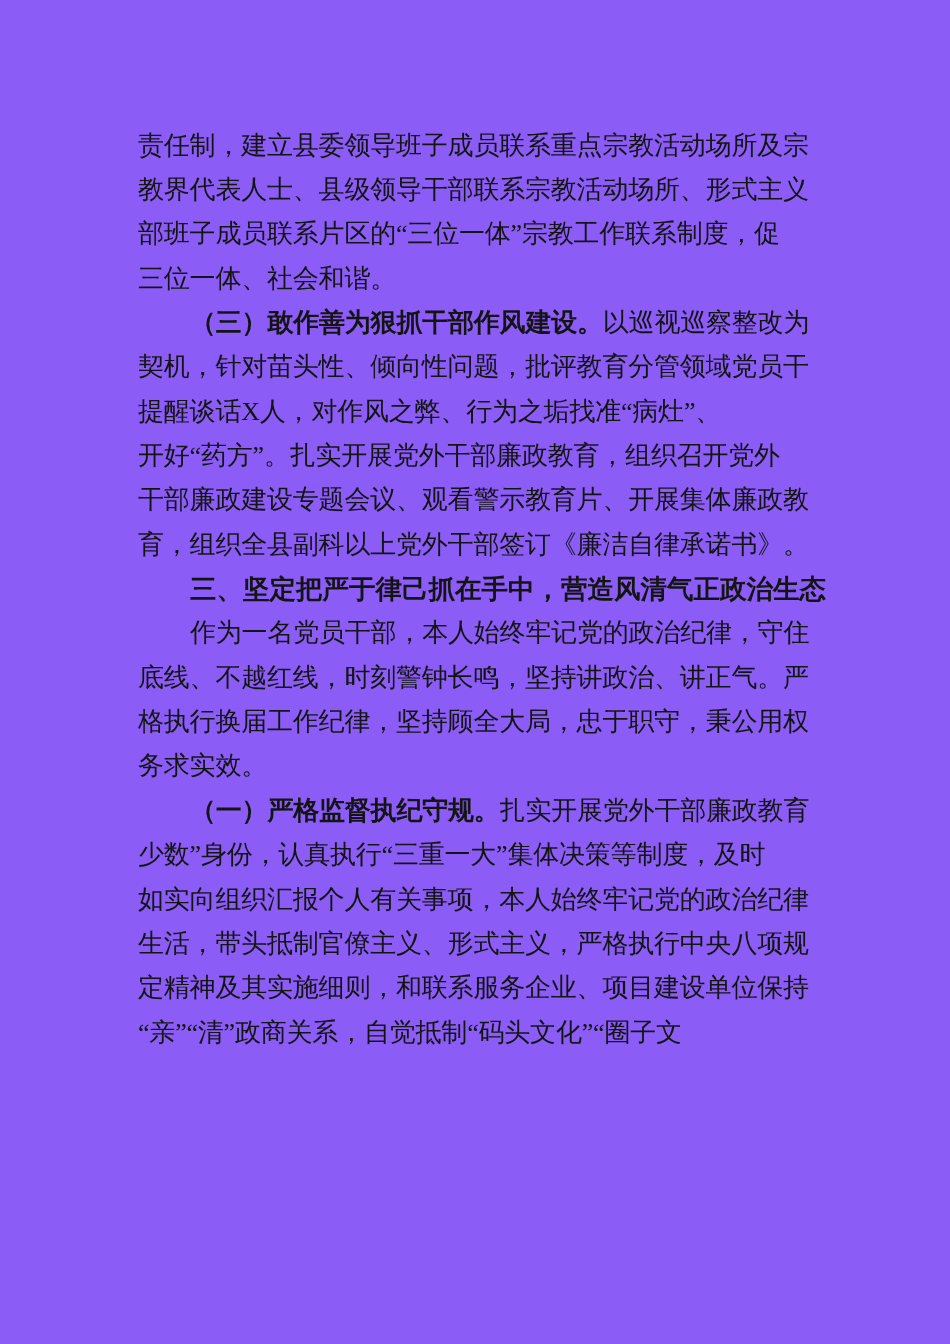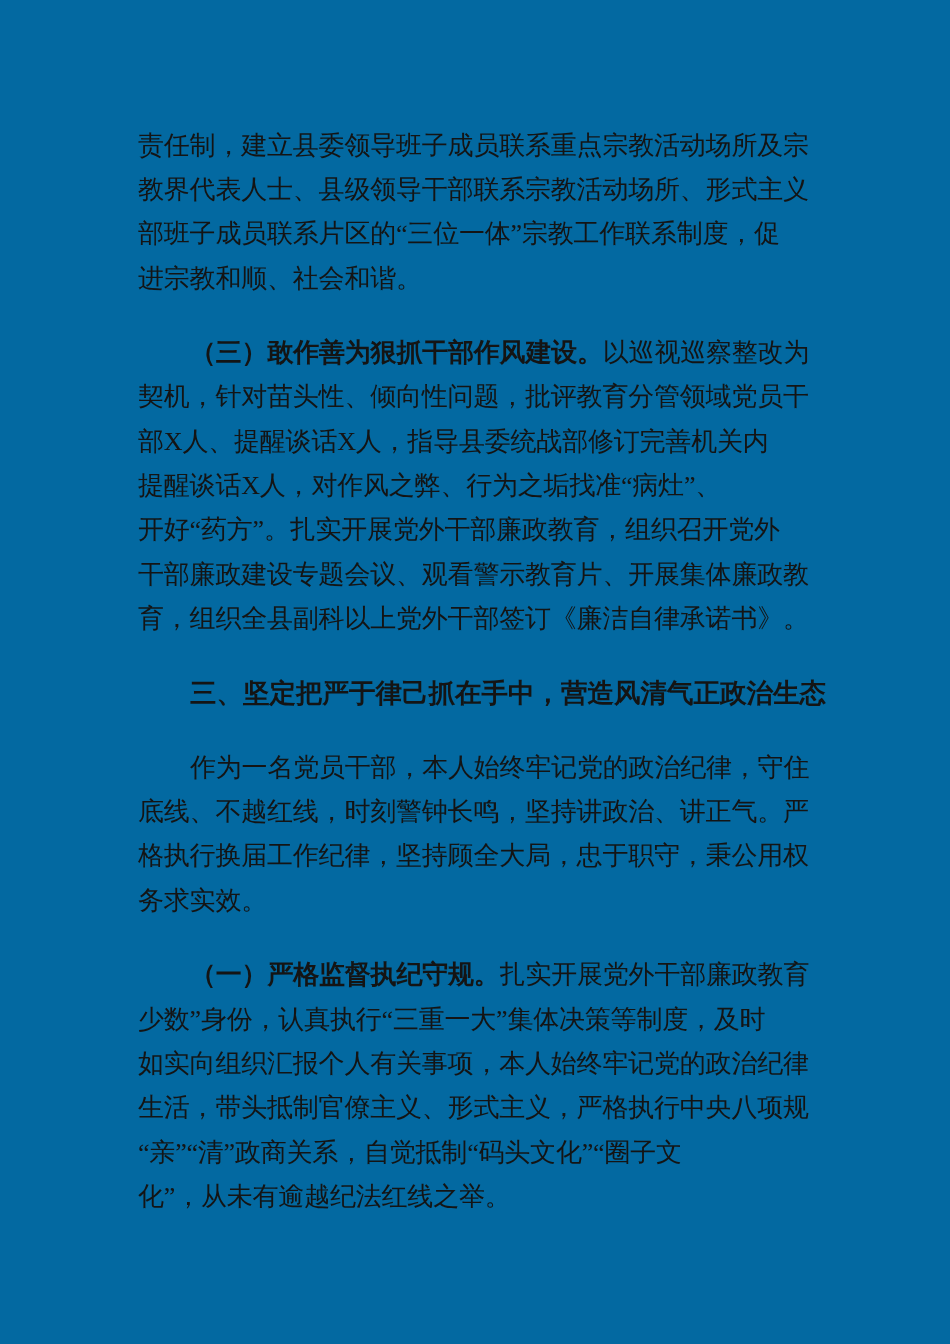--- a/index.html
+++ b/index.html
@@ -5,21 +5,21 @@
   * { margin: 0; padding: 0; box-sizing: border-box; }
 
   html, body {
     background: #ffffff;
   }
 
   .page {
     position: relative;
     width: 950px;
     height: 1344px;
-    background: #0369a1;
+    background: #8b5cf6;
     overflow: hidden;
     font-family: "Liberation Serif", "DejaVu Serif", serif;
     color: #141414;
   }
 
   .doc-body {
     position: absolute;
     left: 138px;
     top: 123px;
     width: 690px;
@@ -30,21 +30,20 @@
     display: flex;
     align-items: center;
     white-space: nowrap;
     font-size: 26px;
     letter-spacing: -0.2px;
     font-weight: 400;
   }
 
   .line.indent {
     padding-left: 52px;
-    margin-top: 30px;
   }
 
   
   .lead {
     font-weight: 700;
   }
 
   
   .line.heading {
     font-family: Liberation Serif, serif;
@@ -62,32 +61,29 @@
     <div class="line">
         <span>责任制，建立县委领导班子成员联系重点宗教活动场所及宗</span>
       </div>
     <div class="line">
         <span>教界代表人士、县级领导干部联系宗教活动场所、形式主义</span>
       </div>
     <div class="line">
         <span>部班子成员联系片区的“三位一体”宗教工作联系制度，促</span>
       </div>
     <div class="line">
-        <span>进宗教和顺、社会和谐。</span>
+        <span>三位一体、社会和谐。</span>
       </div>
 
     <div class="line indent">
         <span class="lead">（三）敢作善为狠抓干部作风建设。</span>
         <span>以巡视巡察整改为</span>
       </div>
     <div class="line">
         <span>契机，针对苗头性、倾向性问题，批评教育分管领域党员干</span>
-      </div>
-    <div class="line">
-        <span>部X人、提醒谈话X人，指导县委统战部修订完善机关内</span>
       </div>
     <div class="line">
         <span>提醒谈话X人，对作风之弊、行为之垢找准“病灶”、</span>
       </div>
     <div class="line">
         <span>开好“药方”。扎实开展党外干部廉政教育，组织召开党外</span>
       </div>
     <div class="line">
         <span>干部廉政建设专题会议、观看警示教育片、开展集体廉政教</span>
       </div>
@@ -119,20 +115,20 @@
     <div class="line">
         <span>少数”身份，认真执行“三重一大”集体决策等制度，及时</span>
       </div>
     <div class="line">
         <span>如实向组织汇报个人有关事项，本人始终牢记党的政治纪律</span>
       </div>
     <div class="line">
         <span>生活，带头抵制官僚主义、形式主义，严格执行中央八项规</span>
       </div>
     <div class="line">
-        <span>“亲”“清”政商关系，自觉抵制“码头文化”“圈子文</span>
+        <span>定精神及其实施细则，和联系服务企业、项目建设单位保持</span>
       </div>
     <div class="line">
-        <span>化”，从未有逾越纪法红线之举。</span>
+        <span>“亲”“清”政商关系，自觉抵制“码头文化”“圈子文</span>
       </div>
 
   </div>
 </div>
 
 </body></html>

